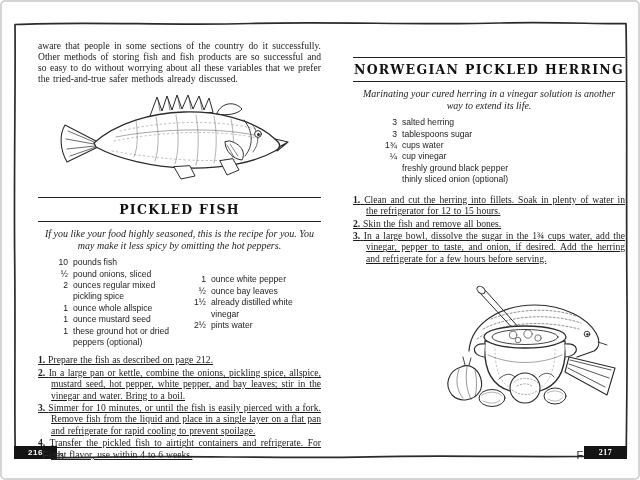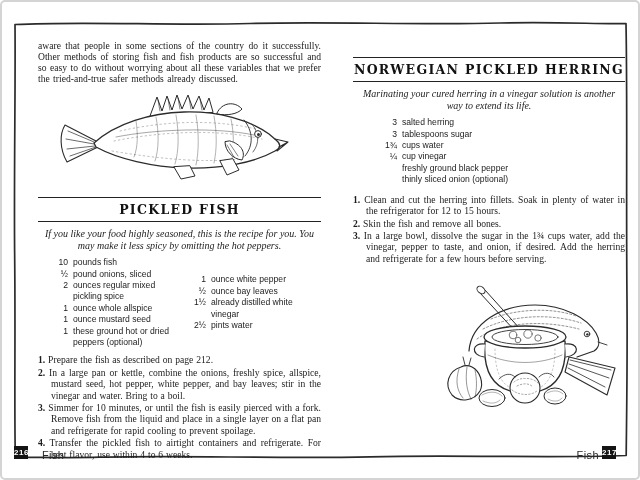--- a/index.html
+++ b/index.html
@@ -40,35 +40,35 @@
   .ing-grid{
     display:grid;grid-template-columns:18px auto;column-gap:5px;row-gap:0;
     font-family:"Liberation Sans", sans-serif;font-size:8.6px;line-height:11.4px;
   }
   .ing-col1{width:138px;flex:0 0 138px;}
   .ing-col2{flex:1;}
   .ing-right{margin:4px 0 8px 26px;}
   .ing-qty{text-align:right;white-space:nowrap;}
   .ing-item{padding-right:16px;}
 
-  .steps{margin:4px 0 0 0;}
+  .steps{margin:4px 0 0 0;text-decoration:underline;}
   .step{
     font-size:9.6px;line-height:11.2px;text-align:justify;
     padding-left:13px;text-indent:-13px;margin-bottom:1.5px;word-spacing:0.5px;
   }
   .step b{font-weight:bold;}
 
   .pagenum{
-    position:absolute;z-index:4;top:446px;width:14px;height:13px;
+    position:absolute;z-index:4;top:446px;width:43px;height:13px;
     background:#141414;color:#fff;
     font-family:"Liberation Sans", sans-serif;font-size:8px;font-weight:bold;
     line-height:13px;text-align:center;letter-spacing:.5px;
   }
   .pagenum-left{left:14px;}
-  .pagenum-right{right:24px;}
+  .pagenum-right{right:13px;font-family:Liberation Serif, serif;}
   .footer-label{
     position:absolute;z-index:4;top:449px;
     font-family:"Liberation Sans", sans-serif;font-size:11px;color:#2a2a2a;
     letter-spacing:.4px;
   }
   .footer-label-left{left:42px;}
   .footer-label-right{right:41px;}
 
   svg .ink{stroke:#2b2b2b;fill:none;stroke-linecap:round;stroke-linejoin:round;}
   svg .paper{fill:#ffffff;}
@@ -173,21 +173,21 @@
 
         <div class="ing-qty">2½</div>
         <div class="ing-item">pints water</div>
       </div>
   </div>
 
   <div class="steps">
 
       <div class="step"><b>1.</b> <span>Prepare the fish as described on page 212.</span></div>
 
-      <div class="step"><b>2.</b> <span>In a large pan or kettle, combine the onions, freshly spice, allspice, mustard seed, hot pepper, white pepper, and bay leaves; stir in the vinegar and water. Bring to a boil.</span></div>
+      <div class="step"><b>2.</b> <span>In a large pan or kettle, combine the onions, pickling spice, allspice, mustard seed, hot pepper, white pepper, and bay leaves; stir in the vinegar and water. Bring to a boil.</span></div>
 
       <div class="step"><b>3.</b> <span>Simmer for 10 minutes, or until the fish is easily pierced with a fork. Remove fish from the liquid and place in a single layer on a flat pan and refrigerate for rapid cooling to prevent spoilage.</span></div>
 
       <div class="step"><b>4.</b> <span>Transfer the pickled fish to airtight containers and refrigerate. For best flavor, use within 4 to 6 weeks.</span></div>
     </div>
 </div>
 
 <div class="page page-right">
 
   <h2 class="recipe-title">NORWEGIAN PICKLED HERRING</h2>

